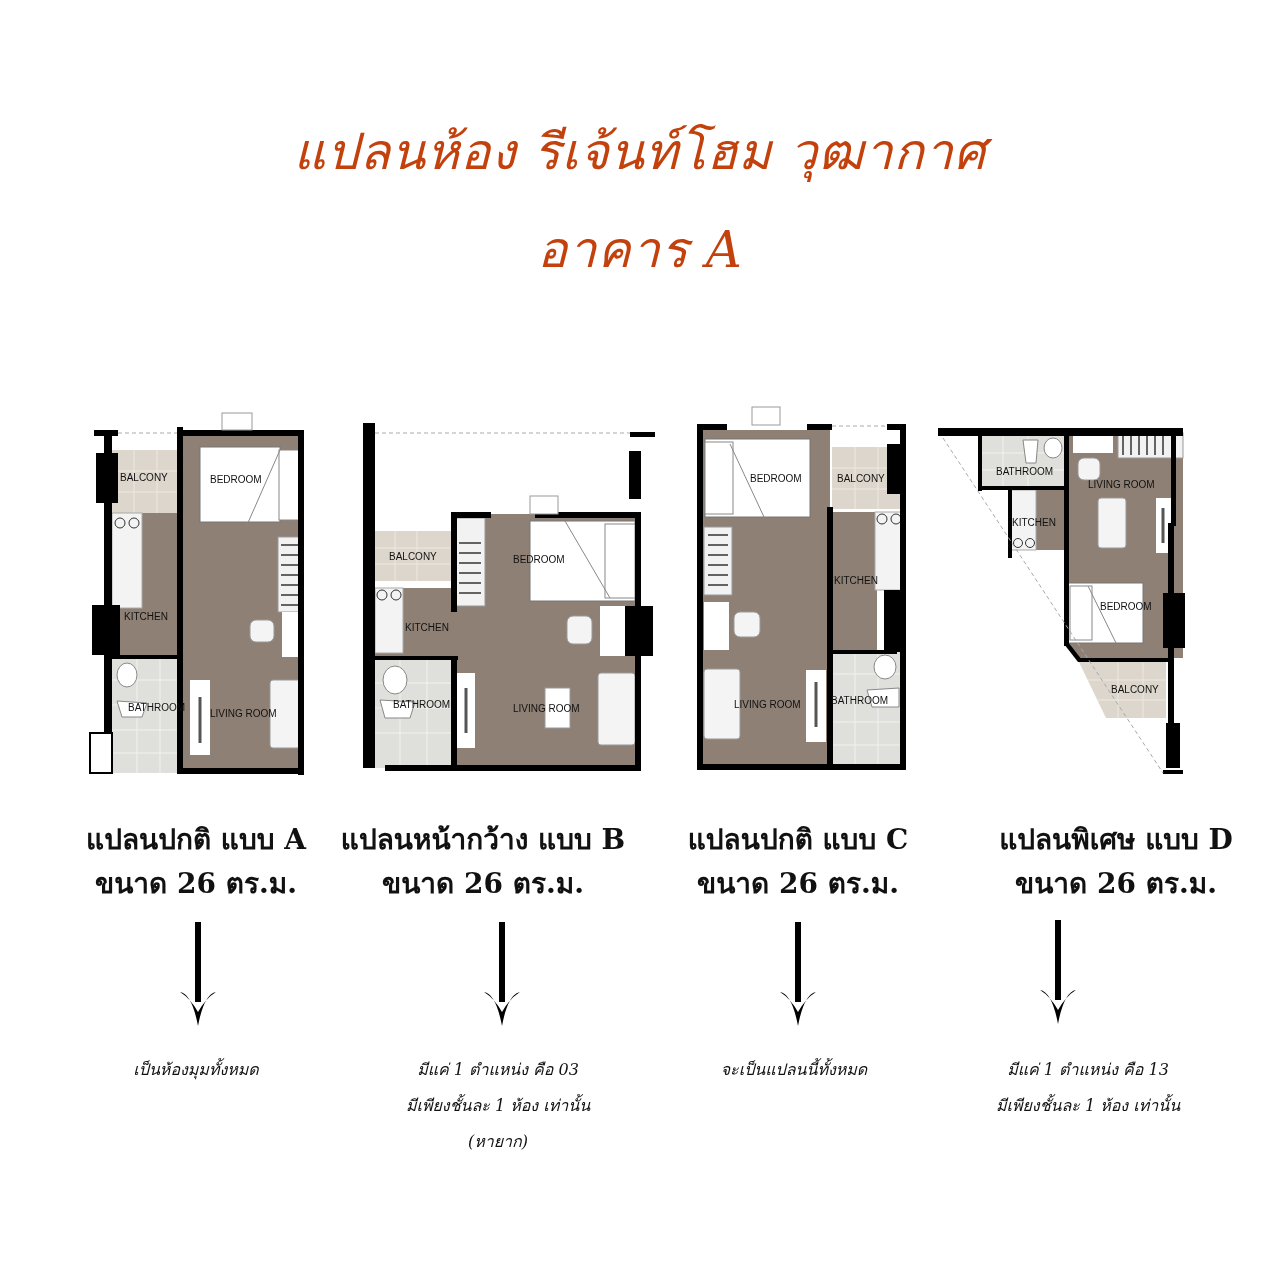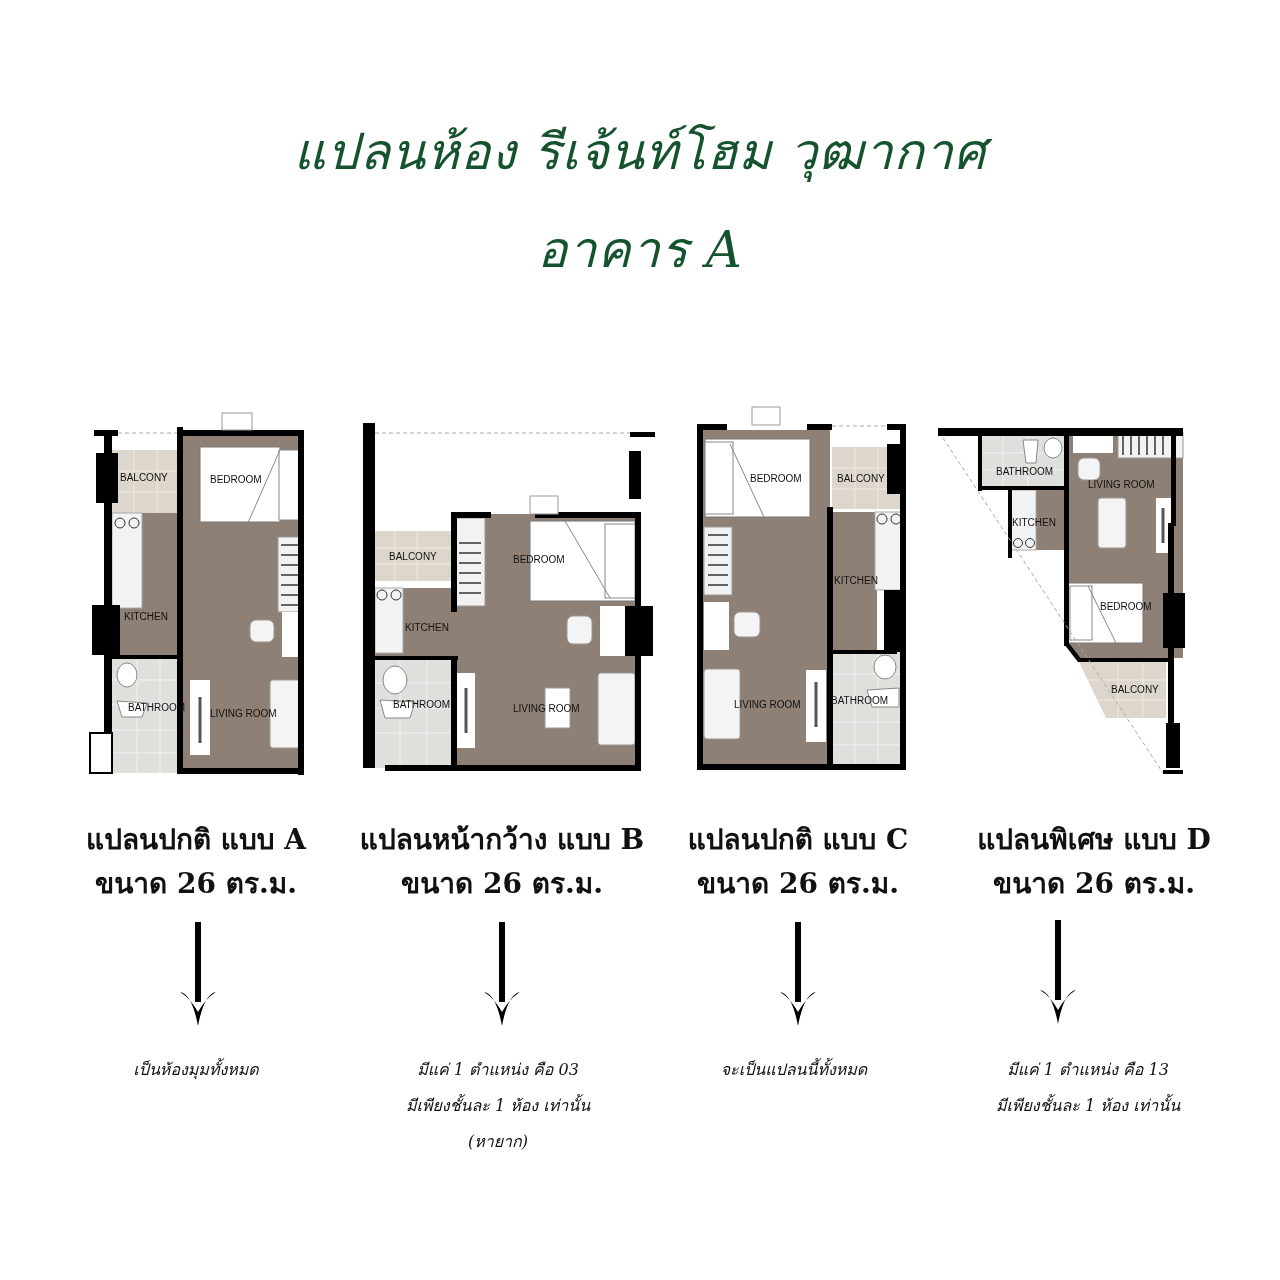--- a/index.html
+++ b/index.html
@@ -1,17 +1,17 @@
 <!DOCTYPE html>
 <html><head>
 <meta charset="utf-8">
 <style>
   html, body { margin:0; padding:0; background:#ffffff; }
   body { width:1280px; height:1280px; position:relative; overflow:hidden; font-family:"DejaVu Serif", serif; color:#111; }
-  .title { position:absolute; left:0; width:1280px; text-align:center; font-family:"DejaVu Serif", serif; font-style:italic; font-size:50px; color:#14532d; letter-spacing:1px; }
+  .title { position:absolute; left:0; width:1280px; text-align:center; font-family:"DejaVu Serif", serif; font-style:italic; font-size:50px; color:#c2410c; letter-spacing:1px; }
   .title.l1 { top:112px; }
   .title.l2 { top:210px; }
   .plan { position:absolute; }
   .plan svg { display:block; }
   .caption { position:absolute; width:300px; text-align:center; font-family:"DejaVu Serif", serif; font-weight:bold; font-size:28px; line-height:44px; color:#111; }
   .arrow { position:absolute; width:40px; height:110px; }
   .note { position:absolute; width:320px; text-align:center; font-family:"DejaVu Serif", serif; font-style:italic; font-size:16px; line-height:36px; color:#111; }
   .rl { font-family:"Liberation Sans", sans-serif; font-size:10px; fill:#111; }
 </style>
 </head>
@@ -286,29 +286,29 @@
   <text class="rl" x="74" y="108">KITCHEN</text>
   <text class="rl" x="162" y="192">BEDROOM</text>
   <text class="rl" x="173" y="275">BALCONY</text>
 </svg>
 </div>
 
 <div class="caption" style="left:46px; top:818px;">
   <div>แปลนปกติ แบบ A</div>
   <div>ขนาด 26 ตร.ม.</div>
 </div>
-<div class="caption" style="left:352px; top:818px;">
+<div class="caption" style="left:333px; top:818px;">
   <div>แปลนหน้ากว้าง แบบ B</div>
   <div>ขนาด 26 ตร.ม.</div>
 </div>
 <div class="caption" style="left:648px; top:818px;">
   <div>แปลนปกติ แบบ C</div>
   <div>ขนาด 26 ตร.ม.</div>
 </div>
-<div class="caption" style="left:944px; top:818px;">
+<div class="caption" style="left:966px; top:818px;">
   <div>แปลนพิเศษ แบบ D</div>
   <div>ขนาด 26 ตร.ม.</div>
 </div>
 
 <svg class="arrow" style="left:178px; top:920px;" viewBox="0 0 40 110">
   <rect x="17" y="2" width="6" height="80" fill="#000"></rect>
   <path d="M2 72 Q14 74 20 106 Q26 74 38 72 Q28 78 20 92 Q12 78 2 72 Z" fill="#000"></path>
 </svg>
 <svg class="arrow" style="left:482px; top:920px;" viewBox="0 0 40 110">
   <rect x="17" y="2" width="6" height="80" fill="#000"></rect>

